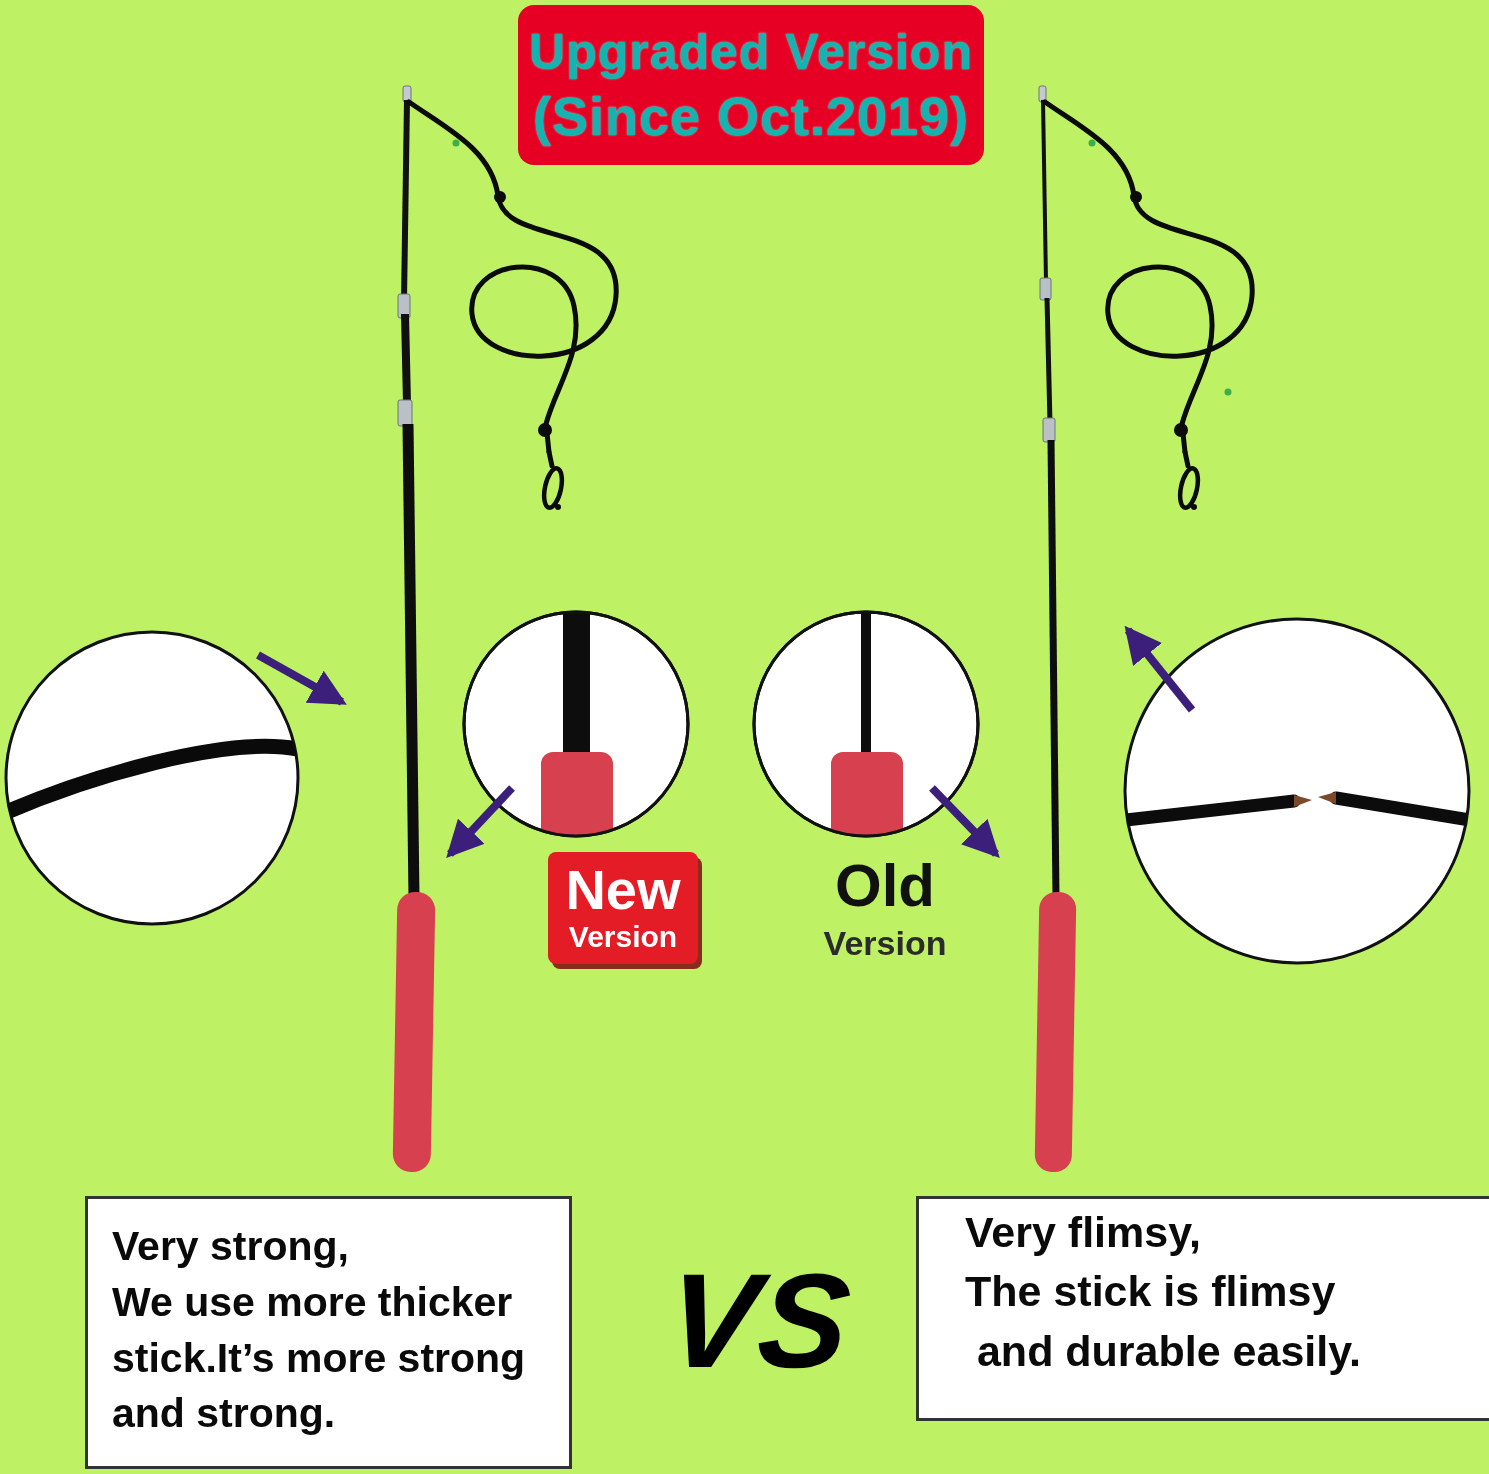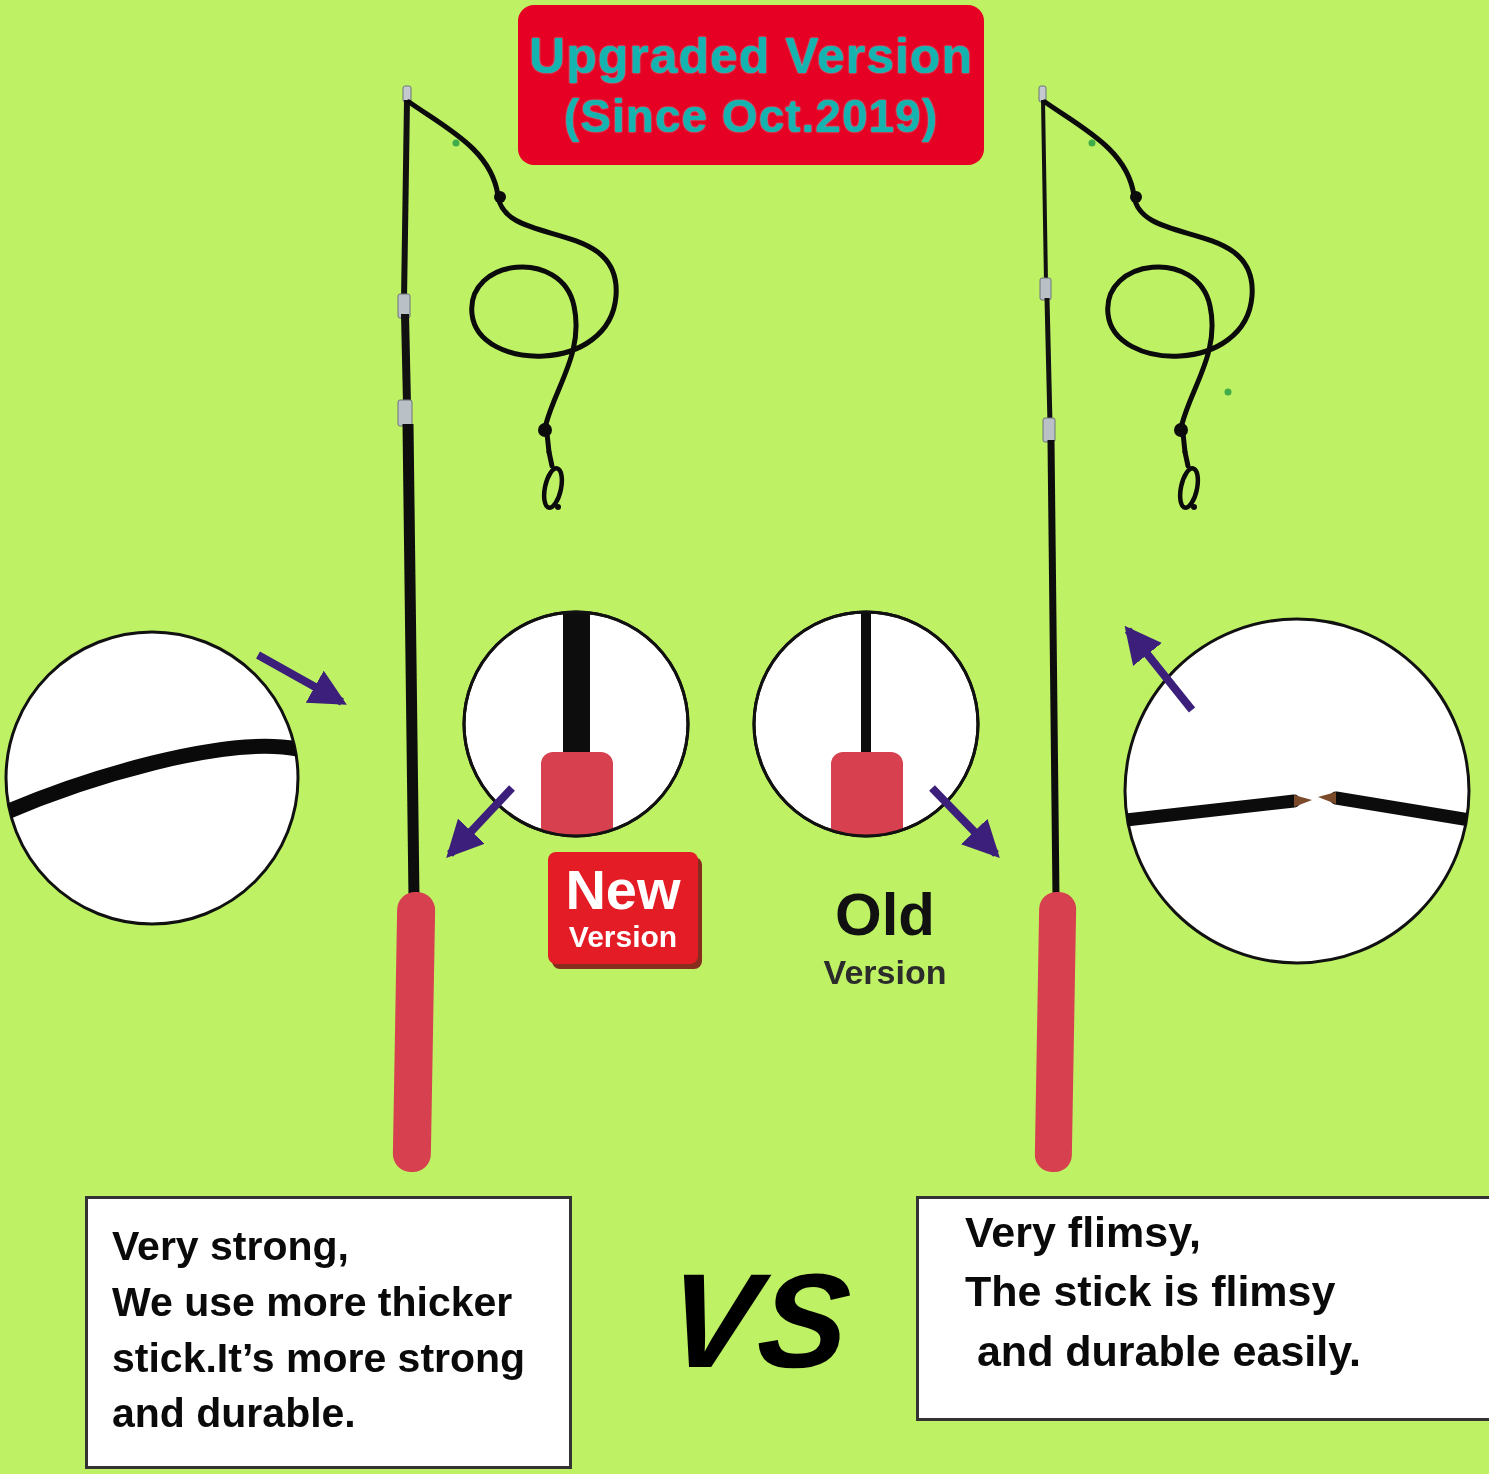--- a/index.html
+++ b/index.html
@@ -17,38 +17,38 @@
     position:absolute;left:518px;top:5px;width:466px;height:160px;
     background:#e60023;border-radius:16px;
     display:flex;flex-direction:column;align-items:center;justify-content:center;
     gap:4px;
   }
   .banner .t1{
     font-size:50px;font-weight:bold;color:#14b3af;
     text-shadow:0 0 2px #7fe0da;letter-spacing:1px;
   }
   .banner .t2{
-    font-size:46px;font-weight:bold;color:#14b3af;
+    font-size:54px;font-weight:bold;color:#14b3af;
     text-shadow:0 0 2px #7fe0da;letter-spacing:1px;
   }
 
   
   .new-badge{
     position:absolute;left:548px;top:852px;width:150px;height:112px;
     background:#e31c25;border-radius:8px;
     box-shadow:4px 5px 0 rgba(125,10,16,.85);
     display:flex;flex-direction:column;align-items:center;justify-content:center;
   }
   .new-badge .t1{font-size:56px;font-weight:bold;color:#ffffff;line-height:1;}
   .new-badge .t2{font-size:30px;font-weight:bold;color:#ffffff;margin-top:2px;}
 
   
   .old-label{
     position:absolute;left:795px;top:856px;width:180px;
-    display:flex;flex-direction:column;align-items:center;margin-top:29px;
+    display:flex;flex-direction:column;align-items:center;
   }
   .old-label .t1{font-size:60px;font-weight:bold;color:#111111;line-height:1;}
   .old-label .t2{font-size:34px;font-weight:bold;color:#2b2b2b;margin-top:8px;}
 
   
   .callout{
     position:absolute;background:#ffffff;border:3px solid #333333;
     box-sizing:border-box;color:#0a0a0a;
   }
   .callout .line{
@@ -190,21 +190,21 @@
 
   <div class="old-label">
     <div class="t1">Old</div>
     <div class="t2">Version</div>
   </div>
 
   <div class="callout callout-left">
     <div class="line">Very strong,</div>
     <div class="line">We use more thicker</div>
     <div class="line">stick.It’s more strong</div>
-    <div class="line">and durable.</div>
+    <div class="line">and strong.</div>
   </div>
 
   <div class="vs">VS</div>
 
   <div class="callout callout-right">
     <div class="line">Very flimsy,</div>
     <div class="line">The stick is flimsy</div>
     <div class="line"> and durable easily.</div>
   </div>
 

